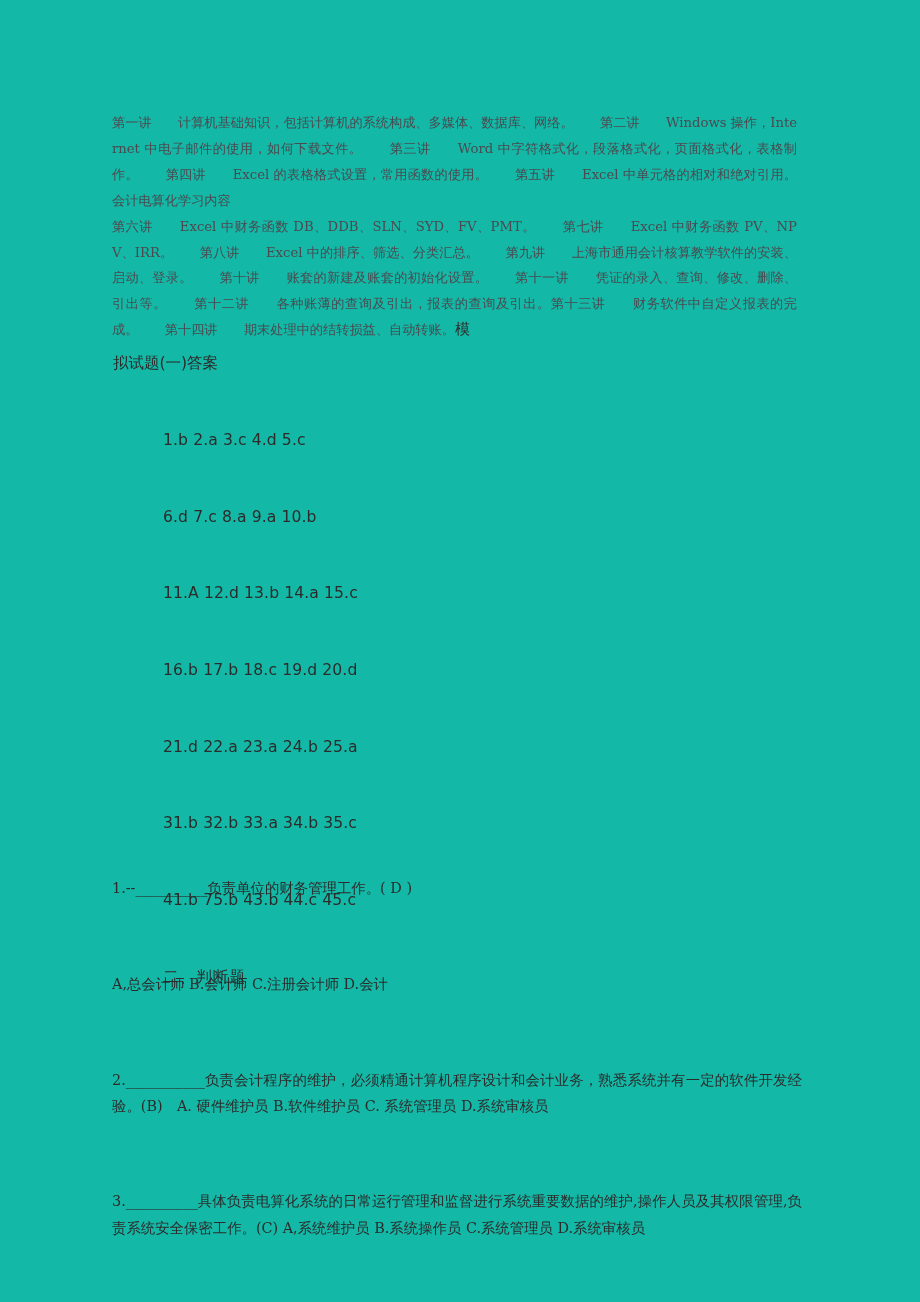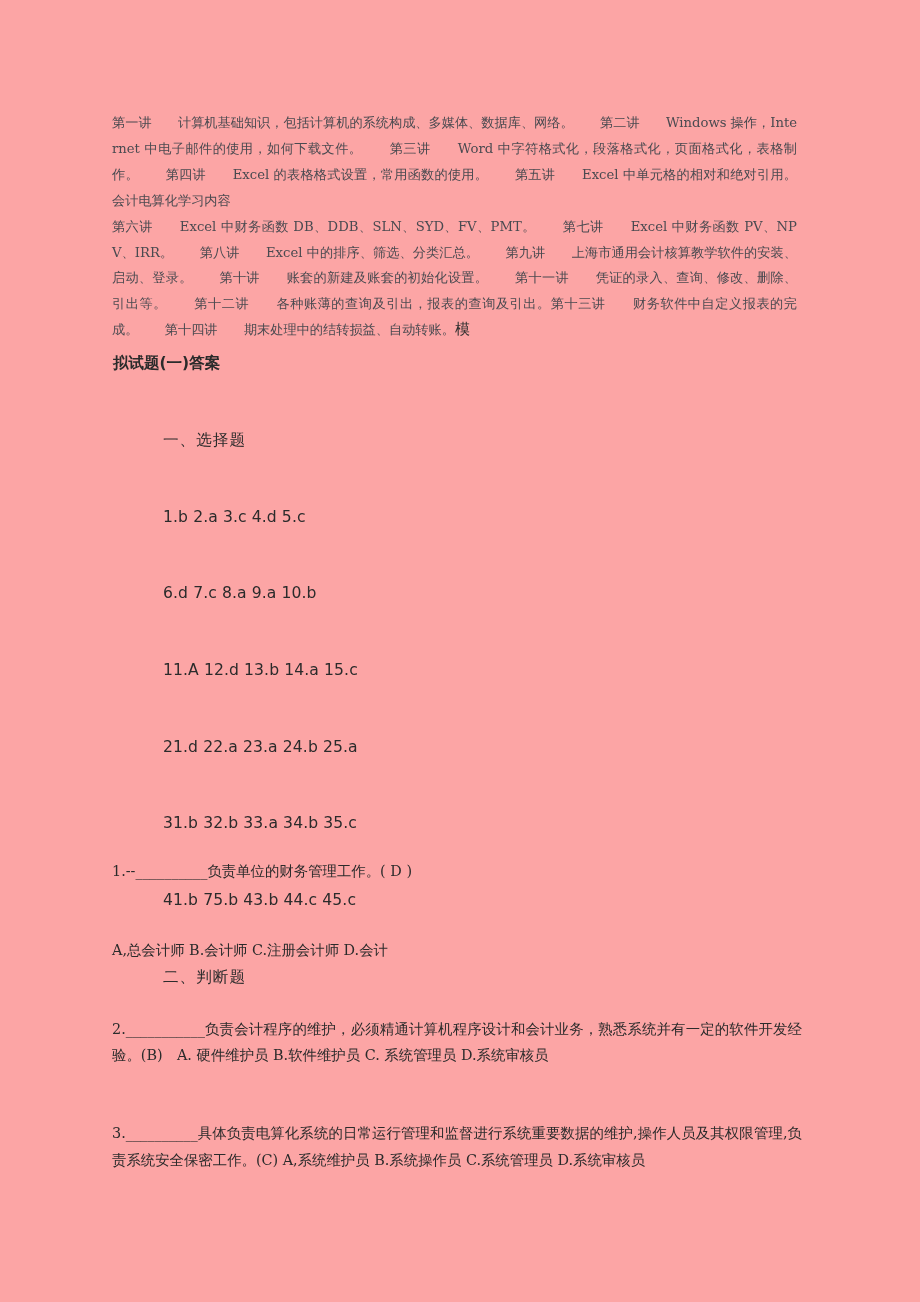--- a/index.html
+++ b/index.html
@@ -13,21 +13,21 @@
     position: relative;
     font-family: "DejaVu Serif", "Liberation Serif", serif;
     color: #3a3a3a;
     overflow: hidden;
   }
   .page {
     position: absolute;
     left: 0; top: 0;
     width: 920px;
     height: 1302px;
-    background: #fca5a5;
+    background: #14b8a6;
   }
 
   
   .outline {
     position: absolute;
     left: 112px;
     top: 110px;
     width: 685px;
     font-family: "DejaVu Serif", "Liberation Serif", serif;
     font-size: 13.2px;
@@ -47,21 +47,20 @@
   
   .answers-title {
     position: absolute;
     left: 113px;
     top: 351px;
     font-family: "DejaVu Sans", "Liberation Sans", sans-serif;
     font-size: 15.5px;
     line-height: 25.6px;
     color: #2b2b2b;
     white-space: nowrap;
-    font-weight: bold;
   }
   .ans-block {
     position: absolute;
     left: 163px;
     top: 377px;
     font-family: "DejaVu Sans", "Liberation Sans", sans-serif;
     font-size: 15.6px;
     line-height: 25.55px;
     color: #2b2b2b;
     letter-spacing: 0.1px;
@@ -79,37 +78,37 @@
     width: 690px;
     font-family: "DejaVu Serif", "Liberation Serif", serif;
     font-size: 14.4px;
     line-height: 26.2px;
     color: #2b2b2b;
     text-align: justify;
     text-justify: inter-character;
     white-space: pre-wrap;
     word-break: break-all;
   }
-  .questions .q { display: block; }
+  .questions .q { display: block; margin-top: 17px; }
 </style>
 </head>
 <body>
 
 <div class="page">
 
   <div class="outline"><span>第一讲　　计算机基础知识，包括计算机的系统构成、多媒体、数据库、网络。　　第二讲　　Windows 操作，Internet 中电子邮件的使用，如何下载文件。　　第三讲　　Word 中字符格式化，段落格式化，页面格式化，表格制作。　　第四讲　　Excel 的表格格式设置，常用函数的使用。　　第五讲　　Excel 中单元格的相对和绝对引用。　会计电算化学习内容
 第六讲　　Excel 中财务函数 DB、DDB、SLN、SYD、FV、PMT。　　第七讲　　Excel 中财务函数 PV、NPV、IRR。　　第八讲　　Excel 中的排序、筛选、分类汇总。　　第九讲　　上海市通用会计核算教学软件的安装、启动、登录。　　第十讲　　账套的新建及账套的初始化设置。　　第十一讲　　凭证的录入、查询、修改、删除、引出等。　　第十二讲　　各种账薄的查询及引出，报表的查询及引出。第十三讲　　财务软件中自定义报表的完成。　　第十四讲　　期末处理中的结转损益、自动转账。</span><span class="lead">模</span></div>
 
   <div class="answers-title">拟试题(一)答案</div>
 
   <div class="ans-block">
-    <div class="sec">一、选择题</div>
     <div>1.b 2.a 3.c 4.d 5.c</div>
     <div>6.d 7.c 8.a 9.a 10.b</div>
     <div>11.A 12.d 13.b 14.a 15.c</div>
+    <div>16.b 17.b 18.c 19.d 20.d</div>
     <div>21.d 22.a 23.a 24.b 25.a</div>
     <div>31.b 32.b 33.a 34.b 35.c</div>
     <div>41.b 75.b 43.b 44.c 45.c</div>
     <div class="sec">二、判断题</div>
     
     
     
     
   </div>
 

